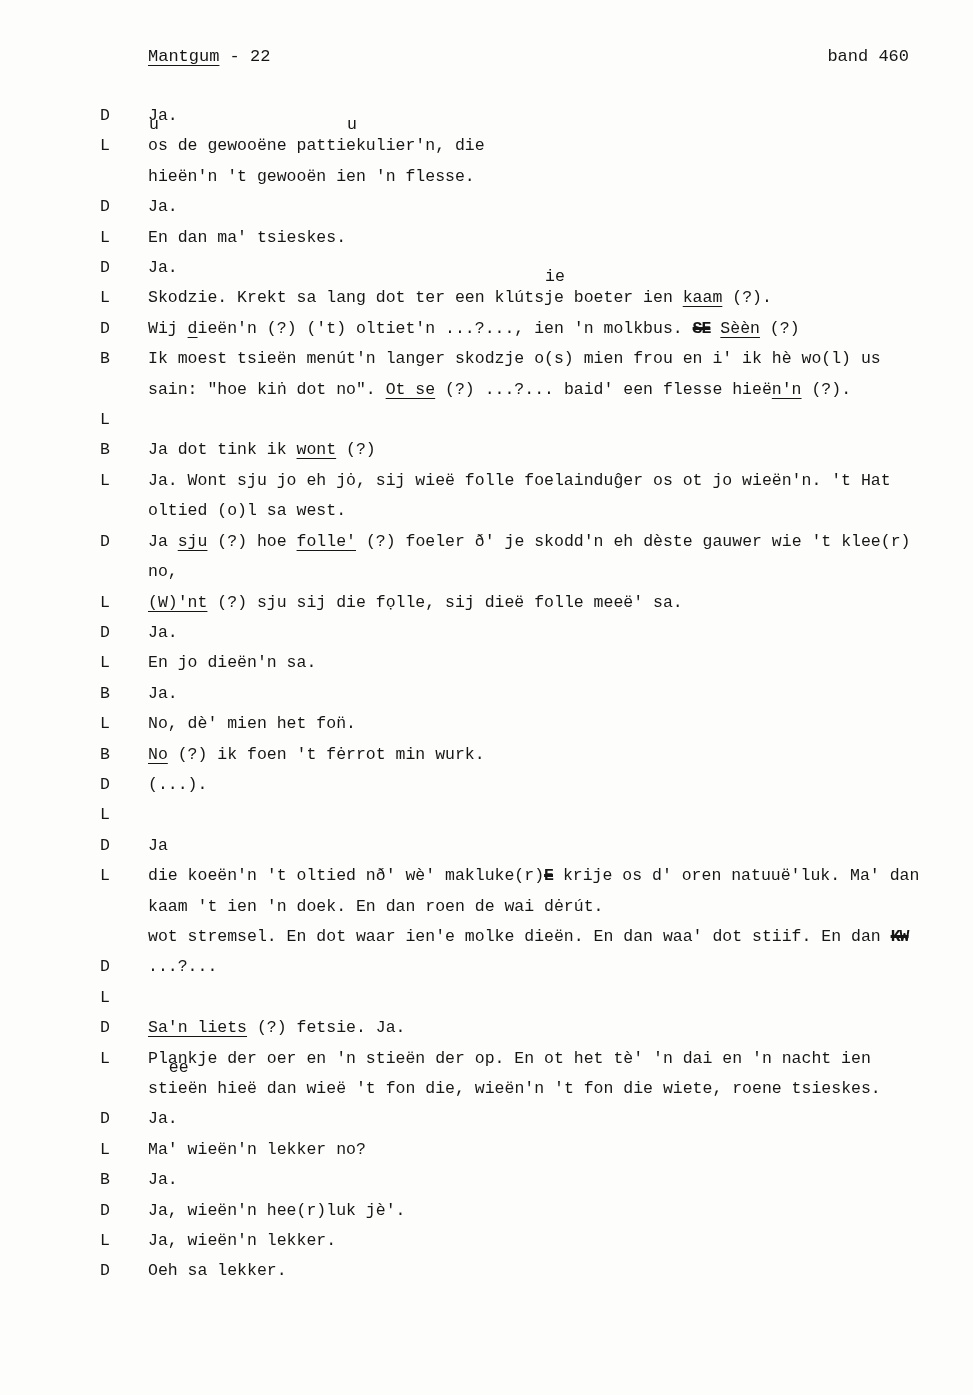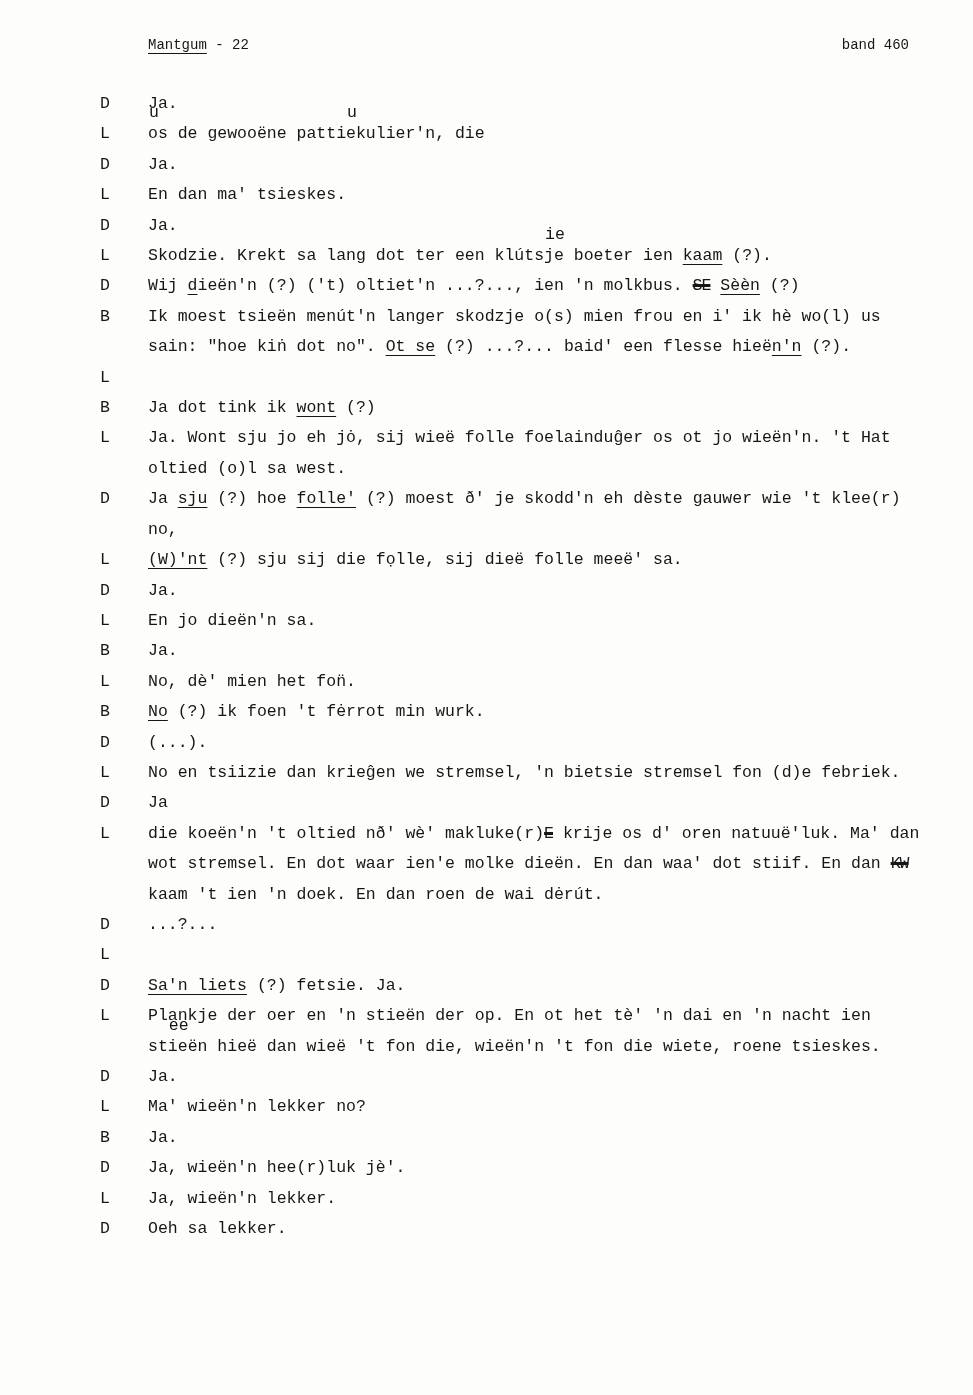--- a/index.html
+++ b/index.html
@@ -6,85 +6,86 @@
   body{
     width:973px;height:1395px;
     background:#fcfcfa;
     color:#161616;
     font-family:"Liberation Mono","DejaVu Sans Mono",monospace;
     overflow:hidden;
   }
   .page{position:relative;width:973px;height:1395px;background:#fdfdfb;}
   .header{
     display:flex;justify-content:space-between;align-items:flex-start;
-    padding:34px 64px 0 148px;
-    font-size:14px;line-height:22px;
+    padding:46px 64px 0 148px;
+    font-size:17px;line-height:22px;
   }
   .title .ul{text-decoration:underline;text-underline-offset:4px;text-decoration-thickness:1.4px;}
   .transcript{
     margin-top:33px;
     font-size:16.5px;
   }
   .row{
     display:flex;
     padding-left:100px;
     line-height:30.4px;
     white-space:pre;
   }
   .sp{flex:none;width:48px;}
   .txt{flex:none;}
   .ul{text-decoration:underline;text-underline-offset:3.5px;text-decoration-thickness:1.4px;}
   .xo{
     text-decoration:line-through;
     text-decoration-thickness:3px;
-    font-weight:normal;
+    font-weight:bold;
     letter-spacing:-1px;
   }
   .ovr{position:relative;display:inline-block;}
   .ovr .top{
     position:absolute;left:1px;top:-12px;
     line-height:12px;font-size:16.5px;
   }
 </style>
 </head>
 <body>
 
 <div class="page">
   <div class="header">
     <span class="title"><span class="ul">Mantgum</span><span> - 22</span></span>
     <span class="band">band 460</span>
   </div>
   <div class="transcript">
       <div class="row"><span class="sp">D</span><span class="txt"><span>Ja.</span></span></div>
       <div class="row"><span class="sp">L</span><span class="txt"><span class="ovr"><span class="top">u</span>o</span><span>s de gewooëne patti</span><span class="ovr"><span class="top">u</span>e</span><span>kulier'n, die</span></span></div>
+      <div class="row"><span class="sp"></span><span class="txt"><span>hieën'n 't gewooën ien 'n flesse.</span></span></div>
       <div class="row"><span class="sp">D</span><span class="txt"><span>Ja.</span></span></div>
       <div class="row"><span class="sp">L</span><span class="txt"><span>En dan ma' tsieskes.</span></span></div>
       <div class="row"><span class="sp">D</span><span class="txt"><span>Ja.</span></span></div>
       <div class="row"><span class="sp">L</span><span class="txt"><span>Skodzie. Krekt sa lang dot ter een klúts</span><span class="ovr"><span class="top">ie</span>je</span><span> boeter ien </span><span class="ul">kaam</span><span> (?).</span></span></div>
       <div class="row"><span class="sp">D</span><span class="txt"><span>Wij </span><span class="ul">d</span><span>ieën'n (?) ('t) oltiet'n ...?..., ien 'n molkbus. </span><span class="xo">SE</span><span> </span><span class="ul">Sèèn</span><span> (?)</span></span></div>
       <div class="row"><span class="sp">B</span><span class="txt"><span>Ik moest tsieën menút'n langer skodzje o(s) mien frou en i' ik hè wo(l) us</span></span></div>
       <div class="row"><span class="sp"></span><span class="txt"><span>sain: "hoe kiṅ dot no". </span><span class="ul">Ot se</span><span> (?) ...?... baid' een flesse hieë</span><span class="ul">n'n</span><span> (?).</span></span></div>
       <div class="row"><span class="sp">L</span></div>
       <div class="row"><span class="sp">B</span><span class="txt"><span>Ja dot tink ik </span><span class="ul">wont</span><span> (?)</span></span></div>
       <div class="row"><span class="sp">L</span><span class="txt"><span>Ja. Wont sju jo eh jȯ, sij wieë folle foelainduĝer os ot jo wieën'n. 't Hat</span></span></div>
       <div class="row"><span class="sp"></span><span class="txt"><span>oltied (o)l sa west.</span></span></div>
-      <div class="row"><span class="sp">D</span><span class="txt"><span>Ja </span><span class="ul">sju</span><span> (?) hoe </span><span class="ul">folle'</span><span> (?) moest ð' je skodd'n eh dèste gauwer wie 't klee(r)</span></span></div>
+      <div class="row"><span class="sp">D</span><span class="txt"><span>Ja </span><span class="ul">sju</span><span> (?) hoe </span><span class="ul">folle'</span><span> (?) foeler ð' je skodd'n eh dèste gauwer wie 't klee(r)</span></span></div>
       <div class="row"><span class="sp"></span><span class="txt"><span>no,</span></span></div>
       <div class="row"><span class="sp">L</span><span class="txt"><span class="ul">(W)'nt</span><span> (?) sju sij die fọlle, sij dieë folle meeë' sa.</span></span></div>
       <div class="row"><span class="sp">D</span><span class="txt"><span>Ja.</span></span></div>
       <div class="row"><span class="sp">L</span><span class="txt"><span>En jo dieën'n sa.</span></span></div>
       <div class="row"><span class="sp">B</span><span class="txt"><span>Ja.</span></span></div>
       <div class="row"><span class="sp">L</span><span class="txt"><span>No, dè' mien het fon̈.</span></span></div>
       <div class="row"><span class="sp">B</span><span class="txt"><span class="ul">No</span><span> (?) ik foen 't fėrrot min wurk.</span></span></div>
       <div class="row"><span class="sp">D</span><span class="txt"><span>(...).</span></span></div>
-      <div class="row"><span class="sp">L</span><span class="txt"><span>No en tsiizie dan krieĝen we stremsel, 'n bietsie stremsel fon (d)e febriek.</span></span></div>
+      <div class="row"><span class="sp">L</span></div>
       <div class="row"><span class="sp">D</span><span class="txt"><span>Ja</span></span></div>
       <div class="row"><span class="sp">L</span><span class="txt"><span>die koeën'n 't oltied nð' wè' makluke(r)</span><span class="xo">E</span><span> krije os d' oren natuuë'luk. Ma' dan</span></span></div>
+      <div class="row"><span class="sp"></span><span class="txt"><span>kaam 't ien 'n doek. En dan roen de wai dėrút.</span></span></div>
       <div class="row"><span class="sp"></span><span class="txt"><span>wot stremsel. En dot waar ien'e molke dieën. En dan waa' dot stiif. En dan </span><span class="xo">KW</span></span></div>
-      <div class="row"><span class="sp"></span><span class="txt"><span>kaam 't ien 'n doek. En dan roen de wai dėrút.</span></span></div>
       <div class="row"><span class="sp">D</span><span class="txt"><span>...?...</span></span></div>
       <div class="row"><span class="sp">L</span></div>
       <div class="row"><span class="sp">D</span><span class="txt"><span class="ul">Sa'n liets</span><span> (?) fetsie. Ja.</span></span></div>
       <div class="row"><span class="sp">L</span><span class="txt"><span>Plankje der oer en 'n stieën der op. En ot het tè' 'n dai en 'n nacht ien</span></span></div>
       <div class="row"><span class="sp"></span><span class="txt"><span>st</span><span class="ovr"><span class="top">ee</span>ie</span><span>ën hieë dan wieë 't fon die, wieën'n 't fon die wiete, roene tsieskes.</span></span></div>
       <div class="row"><span class="sp">D</span><span class="txt"><span>Ja.</span></span></div>
       <div class="row"><span class="sp">L</span><span class="txt"><span>Ma' wieën'n lekker no?</span></span></div>
       <div class="row"><span class="sp">B</span><span class="txt"><span>Ja.</span></span></div>
       <div class="row"><span class="sp">D</span><span class="txt"><span>Ja, wieën'n hee(r)luk jè'.</span></span></div>
       <div class="row"><span class="sp">L</span><span class="txt"><span>Ja, wieën'n lekker.</span></span></div>

